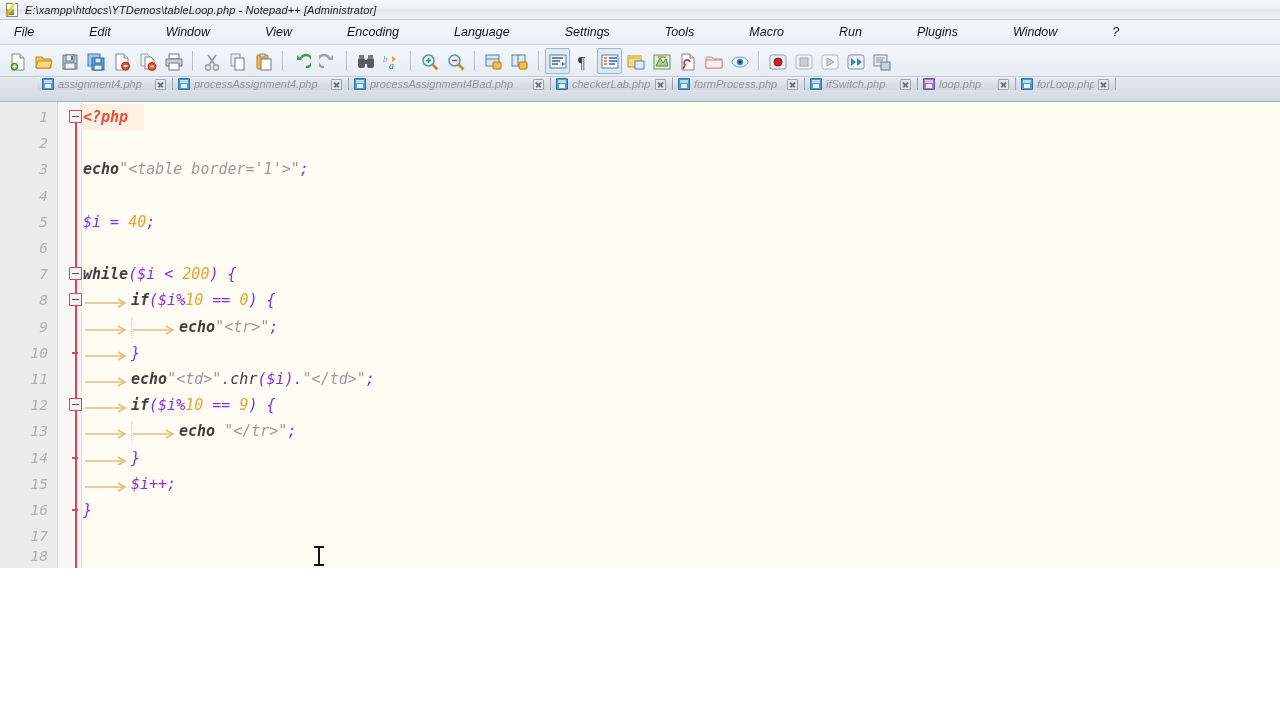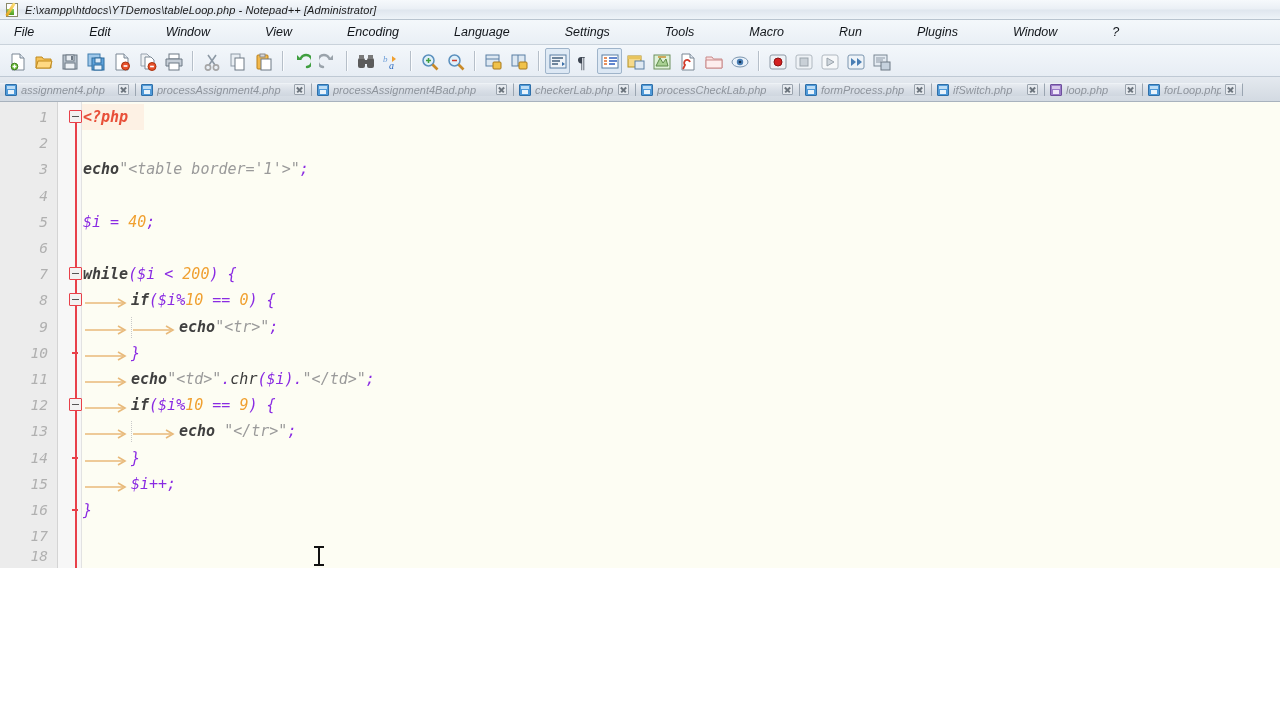--- a/index.html
+++ b/index.html
@@ -67,23 +67,24 @@
   }
   .tb-btn.framed { border: 1px solid #9fb4ca; background: rgba(210,226,242,.55); }
   .tb-sep { width: 2px; height: 20px; flex: 0 0 2px; margin: 0 5px;
             border-left: 1px solid #b6bfc9; border-right: 1px solid #fafcfe; }
   .tb-btn svg { position: absolute; left: 3px; top: 4px; }
 
   
   .tabbar {
     height: 25px; flex: 0 0 25px;
     background: linear-gradient(to bottom,#e4e9ef 0%,#d3dae2 100%);
-    display: flex; align-items: center;
+    display: flex; align-items: flex-start;
     border-bottom: 1px solid #a8b2bd;
     overflow: hidden;
+    padding-left: 37px;
   }
   .tab {
     display: flex; align-items: center; gap: 4px;
     padding: 0 6px 0 5px;
     background: linear-gradient(to bottom,#e8ecf1 0%,#d8dee6 55%,#cfd6df 100%);
     border-right: 1px solid #9aa5b1;
     border-top: 1px solid #eef2f6;
     font-size: 11px; color: #8e949c;
     white-space: nowrap; cursor: default;
     position: relative;
@@ -454,25 +455,20 @@
         <span class="tclose"></span>
       </div>
       <div class="tab" style="width: 202px;">
         <span class="tdoc"></span>
         <span style="flex: 1 1 auto; overflow: hidden;">processAssignment4Bad.php</span>
         <span class="tclose"></span>
       </div>
       <div class="tab" style="width: 122px;">
         <span class="tdoc"></span>
         <span style="flex: 1 1 auto; overflow: hidden;">checkerLab.php</span>
-        <span class="tclose"></span>
-      </div>
-      <div class="tab" style="width: 164px;">
-        <span class="tdoc"></span>
-        <span style="flex: 1 1 auto; overflow: hidden;">processCheckLab.php</span>
         <span class="tclose"></span>
       </div>
       <div class="tab" style="width: 132px;">
         <span class="tdoc"></span>
         <span style="flex: 1 1 auto; overflow: hidden;">formProcess.php</span>
         <span class="tclose"></span>
       </div>
       <div class="tab" style="width: 113px;">
         <span class="tdoc"></span>
         <span style="flex: 1 1 auto; overflow: hidden;">ifSwitch.php</span>

